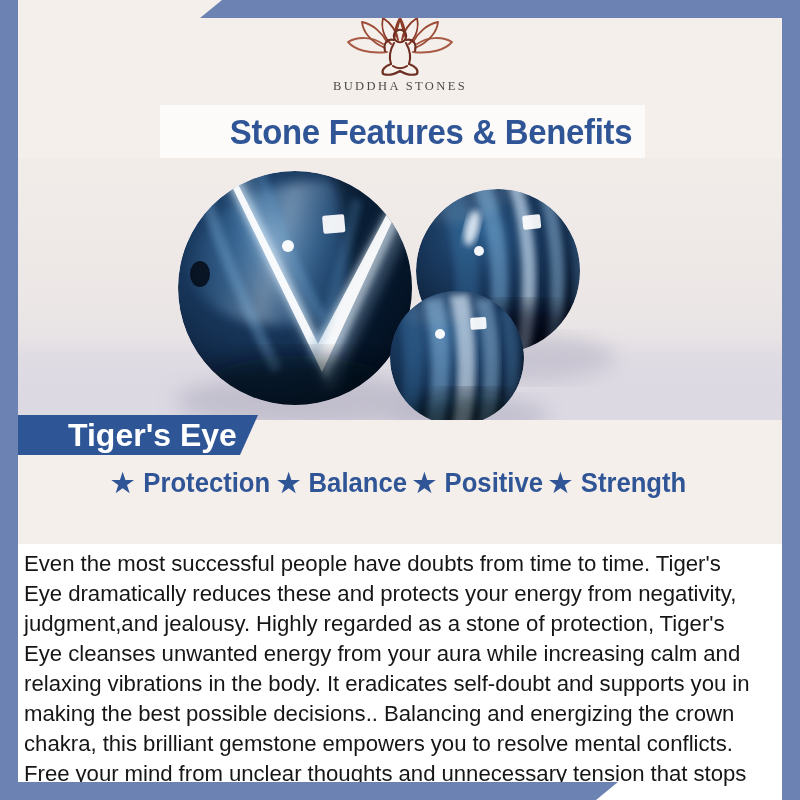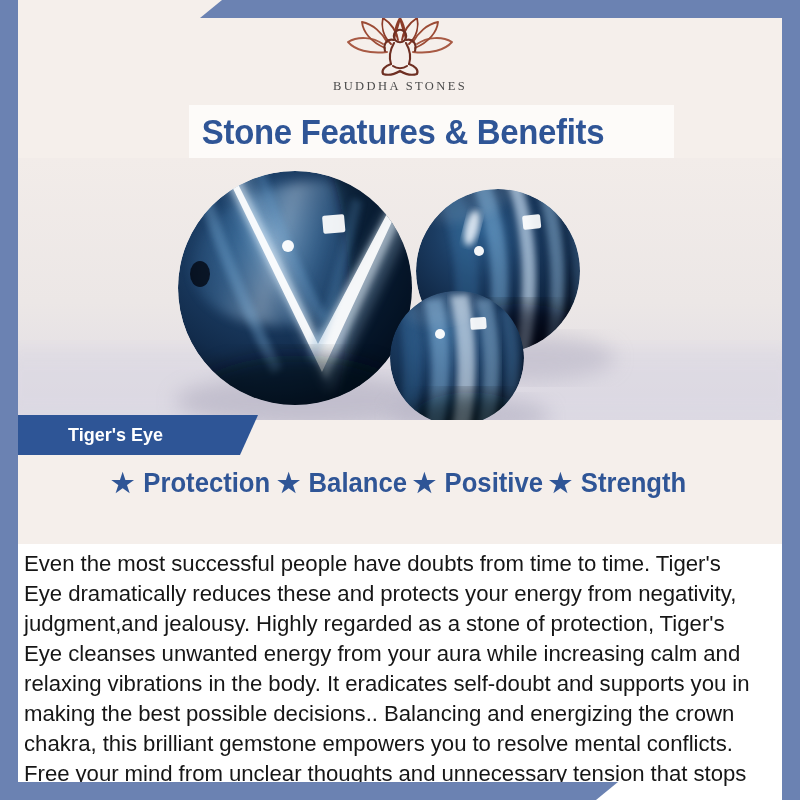--- a/index.html
+++ b/index.html
@@ -91,22 +91,21 @@
   .title-banner {
     position: absolute;
     left: 160px;
     top: 105px;
     width: 485px;
     height: 53px;
     background: #fdfbf9;
     z-index: 5;
     display: flex;
     align-items: center;
-    justify-content: flex-start;
-    margin-left: 29px;
+    justify-content: flex-end;
   }
   .title-text {
     font-family: "Liberation Sans Narrow", "Liberation Sans", sans-serif;
     font-weight: bold;
     font-size: 35px;
     color: #2f5596;
     letter-spacing: -0.3px;
     transform: scaleX(0.94);
     white-space: nowrap;
   }
@@ -133,21 +132,21 @@
     height: 40px;
     background: #2e5596;
     z-index: 5;
     clip-path: polygon(0 0, 100% 0, calc(100% - 18px) 100%, 0 100%);
     display: flex;
     align-items: center;
   }
   .name-tag-text {
     margin-left: 50px;
     color: #ffffff;
-    font-size: 18px;
+    font-size: 32px;
     font-weight: bold;
     letter-spacing: 0px;
     white-space: nowrap;
   }
 
   
   .benefits {
     position: absolute;
     left: 0;
     top: 462px;

